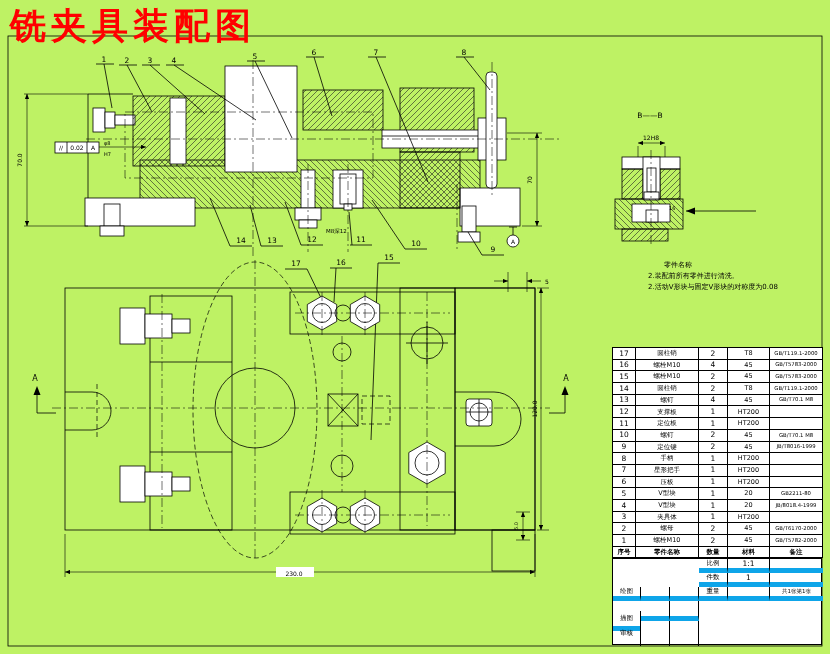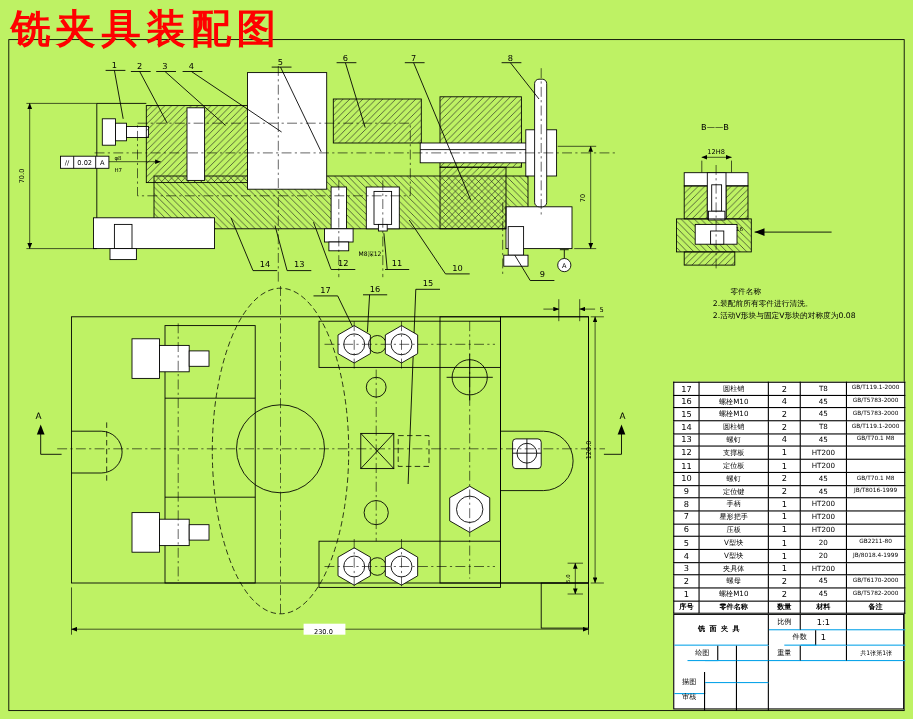--- a/index.html
+++ b/index.html
@@ -27,21 +27,21 @@
        table-layout:fixed;z-index:2;background:#fff;}
   #bom td{border:1px solid #000;padding:0;margin:0;text-align:center;vertical-align:middle;
        font-size:6.5px;line-height:1;overflow:hidden;white-space:nowrap;height:10.7px;color:#000;}
   #bom td.num{font-size:7.5px;}
   #bom td.rem{font-size:5.3px;}
   #bom td.hd{font-weight:bold;font-size:6.5px;}
   
   #tblock{position:absolute;left:612px;top:558px;width:210px;height:87px;border:1px solid #000;
        box-sizing:border-box;background:#fff;z-index:2;color:#000;}
   #tblock .cell{position:absolute;box-sizing:border-box;border-right:1px solid #000;
-       border-bottom:1px solid #0ea5e9;display:flex;align-items:center;justify-content:center;
+       border-bottom:5px solid #0ea5e9;display:flex;align-items:center;justify-content:center;
        font-size:6.5px;overflow:hidden;white-space:nowrap;}
   .big-name{font-size:12px;font-weight:bold;letter-spacing:4px;}
 </style>
 </head>
 <body>
 
 <div id="canvas">
 
   <div id="main-title">铣夹具装配图</div>
 
@@ -464,28 +464,27 @@
       <colgroup>
         <col style="width:23px">
         <col style="width:63px">
         <col style="width:29px">
         <col style="width:42px">
         <col style="width:53px">
       </colgroup>
   </table>
 
   <div id="tblock">
-    <div class="cell big-name" style="left:0;top:0;width:86px;height:28px;">铣面夹具</div>
     <div class="cell" style="left:86px;top:0;width:29px;height:14px;">比例</div>
     <div class="cell" style="left:115px;top:0;width:42px;height:14px;font-size:7.5px;">1:1</div>
     <div class="cell" style="left:157px;top:0;width:53px;height:14px;border-right:none;"></div>
-    <div class="cell" style="left:100px;top:14px;width:29px;height:14px;">件数</div>
+    <div class="cell" style="left:86px;top:14px;width:29px;height:14px;">件数</div>
     <div class="cell" style="left:115px;top:14px;width:42px;height:14px;font-size:7.5px;">1</div>
     <div class="cell" style="left:157px;top:14px;width:53px;height:14px;border-right:none;"></div>
-    <div class="cell" style="left:12px;top:28px;width:28px;height:14px;">绘图</div>
+    <div class="cell" style="left:0;top:28px;width:28px;height:14px;">绘图</div>
     <div class="cell" style="left:28px;top:28px;width:29px;height:14px;"></div>
     <div class="cell" style="left:57px;top:28px;width:29px;height:14px;"></div>
     <div class="cell" style="left:86px;top:28px;width:29px;height:14px;">重量</div>
     <div class="cell" style="left:115px;top:28px;width:42px;height:14px;"></div>
     <div class="cell" style="left:157px;top:28px;width:53px;height:14px;border-right:none;font-size:5.5px;">共1张第1张</div>
     <div class="cell" style="left:0;top:52px;width:28px;height:20px;">描图</div>
     <div class="cell" style="left:28px;top:42px;width:29px;height:20px;"></div>
     <div class="cell" style="left:57px;top:42px;width:29px;height:20px;"></div>
     <div class="cell" style="left:0;top:62px;width:28px;height:25px;border-bottom:none;">审核</div>
     <div class="cell" style="left:28px;top:62px;width:29px;height:25px;border-bottom:none;"></div>

